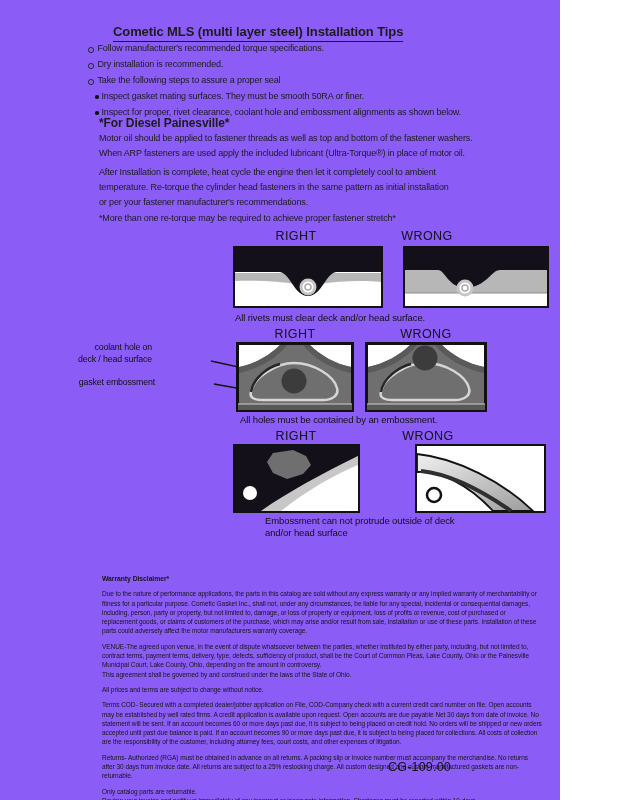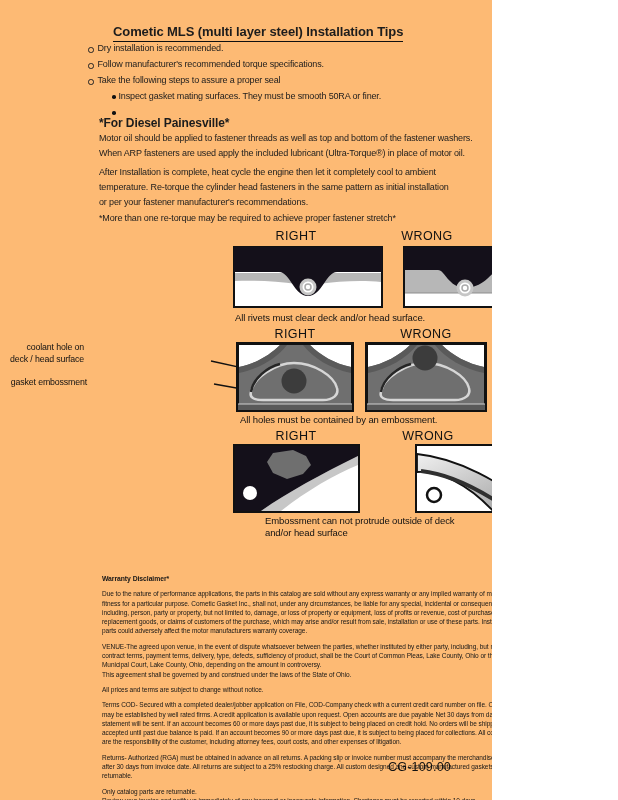--- a/index.html
+++ b/index.html
@@ -1,23 +1,23 @@
 <!DOCTYPE html>
 <html><head>
 <meta charset="utf-8">
 <style>
   html,body{margin:0;padding:0;background:#fff;}
-  .page{position:relative;width:492px;height:800px;background:#fdba74;overflow:hidden;
+  .page{position:relative;width:560px;height:800px;background:#8b5cf6;overflow:hidden;
         font-family:"Liberation Sans","DejaVu Sans",sans-serif;color:#1c1c1c;}
   .abs{position:absolute;}
   .title{font-size:13px;font-weight:bold;letter-spacing:-.1px;border-bottom:1.6px solid #111;padding-bottom:2px;white-space:nowrap;}
   .body-line{font-size:9px;letter-spacing:-.15px;line-height:15.2px;white-space:nowrap;}
   .bullets{display:flex;flex-direction:column;}
   .bullet-row{display:flex;align-items:flex-start;height:16px;font-size:9px;letter-spacing:-.15px;}
-  .bullet-row.sub{margin-left:24px;}
+  .bullet-row.sub{margin-left:7px;}
   .dot-o{width:3.5px;height:3.5px;border:1px solid #222;border-radius:50%;margin:4px 4px 0 0;flex:none;}
   .dot-f{width:3.5px;height:3.5px;background:#111;border-radius:50%;margin:4px 3px 0 0;flex:none;}
   .h2{font-size:12px;font-weight:bold;letter-spacing:-.1px;white-space:nowrap;}
   .note{font-size:9px;letter-spacing:-.15px;white-space:nowrap;}
   .rw-label{font-size:12.5px;font-weight:500;letter-spacing:.4px;transform:translateX(-50%);white-space:nowrap;color:#111;}
   .caption{font-size:9.5px;font-weight:normal;letter-spacing:-.1px;line-height:11.5px;white-space:nowrap;color:#111;}
   .callout{font-size:8.8px;letter-spacing:-.15px;line-height:11.5px;text-align:right;white-space:nowrap;color:#111;}
   .fine{font-size:6.5px;line-height:9.3px;letter-spacing:-.05px;color:#161616;}
   .fine .hd{font-size:6.8px;font-weight:bold;margin:0 0 6px 0;}
   .fine p{margin:0 0 6px 0;}
@@ -30,36 +30,37 @@
 
 <div class="page">
 
   <div class="abs" style="left:113px;top:22px;">
     <span class="title">Cometic MLS (multi layer steel) Installation Tips</span>
   </div>
 
   <div class="abs bullets" style="left:88px;top:43px;">
     <div class="bullet-row">
       <span class="dot-o"></span>
-      <span>Dry installation is recommended.</span>
+      <span>Follow manufacturer's recommended torque specifications.</span>
     </div>
     <div class="bullet-row">
       <span class="dot-o"></span>
-      <span>Follow manufacturer's recommended torque specifications.</span>
+      <span>Dry installation is recommended.</span>
     </div>
     <div class="bullet-row">
       <span class="dot-o"></span>
       <span>Take the following steps to assure a proper seal</span>
     </div>
     <div class="bullet-row sub">
       <span class="dot-f"></span>
       <span>Inspect gasket mating surfaces.  They must be smooth 50RA or finer.</span>
     </div>
     <div class="bullet-row sub">
       <span class="dot-f"></span>
+      <span>Inspect for proper, rivet clearance, coolant hole and embossment alignments as shown below.</span>
     </div>
   </div>
 
   <div class="abs h2" style="left:99px;top:116px;">*For Diesel Painesville*</div>
 
   <div class="abs" style="left:99px;top:131px;">
     <div class="body-line">Motor oil should be applied to fastener threads as well as top and bottom of the fastener washers.</div>
     <div class="body-line">When ARP fasteners are used apply the included lubricant (Ultra-Torque®) in place of motor oil.</div>
   </div>
 

